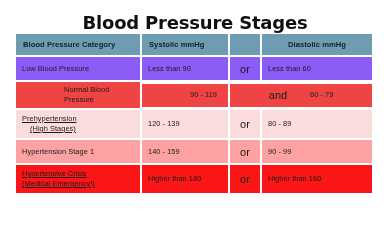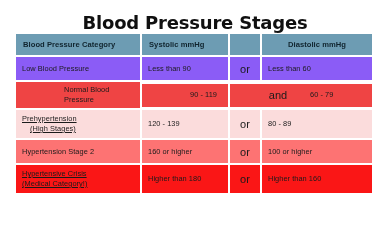--- a/index.html
+++ b/index.html
@@ -168,41 +168,41 @@
           <div class="cell tall">120 - 139</div>
         </td>
         <td>
           <div class="cell tall conj">or</div>
         </td>
         <td>
           <div class="cell tall">80 - 89</div>
         </td>
       </tr>
 
-
-      <tr class="r-s2">
-        <td>
-          <div class="cell">Hypertension Stage 2</div>
-        </td>
-        <td>
-          <div class="cell">160 or higher</div>
+      <tr class="r-s1">
+        <td>
+          <div class="cell">Hypertension Stage 1</div>
+        </td>
+        <td>
+          <div class="cell">140 - 159</div>
         </td>
         <td>
           <div class="cell conj">or</div>
         </td>
         <td>
-          <div class="cell">100 or higher</div>
-        </td>
-      </tr>
+          <div class="cell">90 - 99</div>
+        </td>
+      </tr>
+
 
       <tr class="r-crisis">
         <td>
           <div class="cell tall twoline crisis-two">
             <span class="l1">Hypertensive Crisis</span>
-            <span class="l2">(Medical Category!)</span>
+            <span class="l2">(Medical Emergency!)</span>
           </div>
         </td>
         <td>
           <div class="cell tall">Higher than 180</div>
         </td>
         <td>
           <div class="cell tall conj">or</div>
         </td>
         <td>
           <div class="cell tall">Higher than 160</div>

